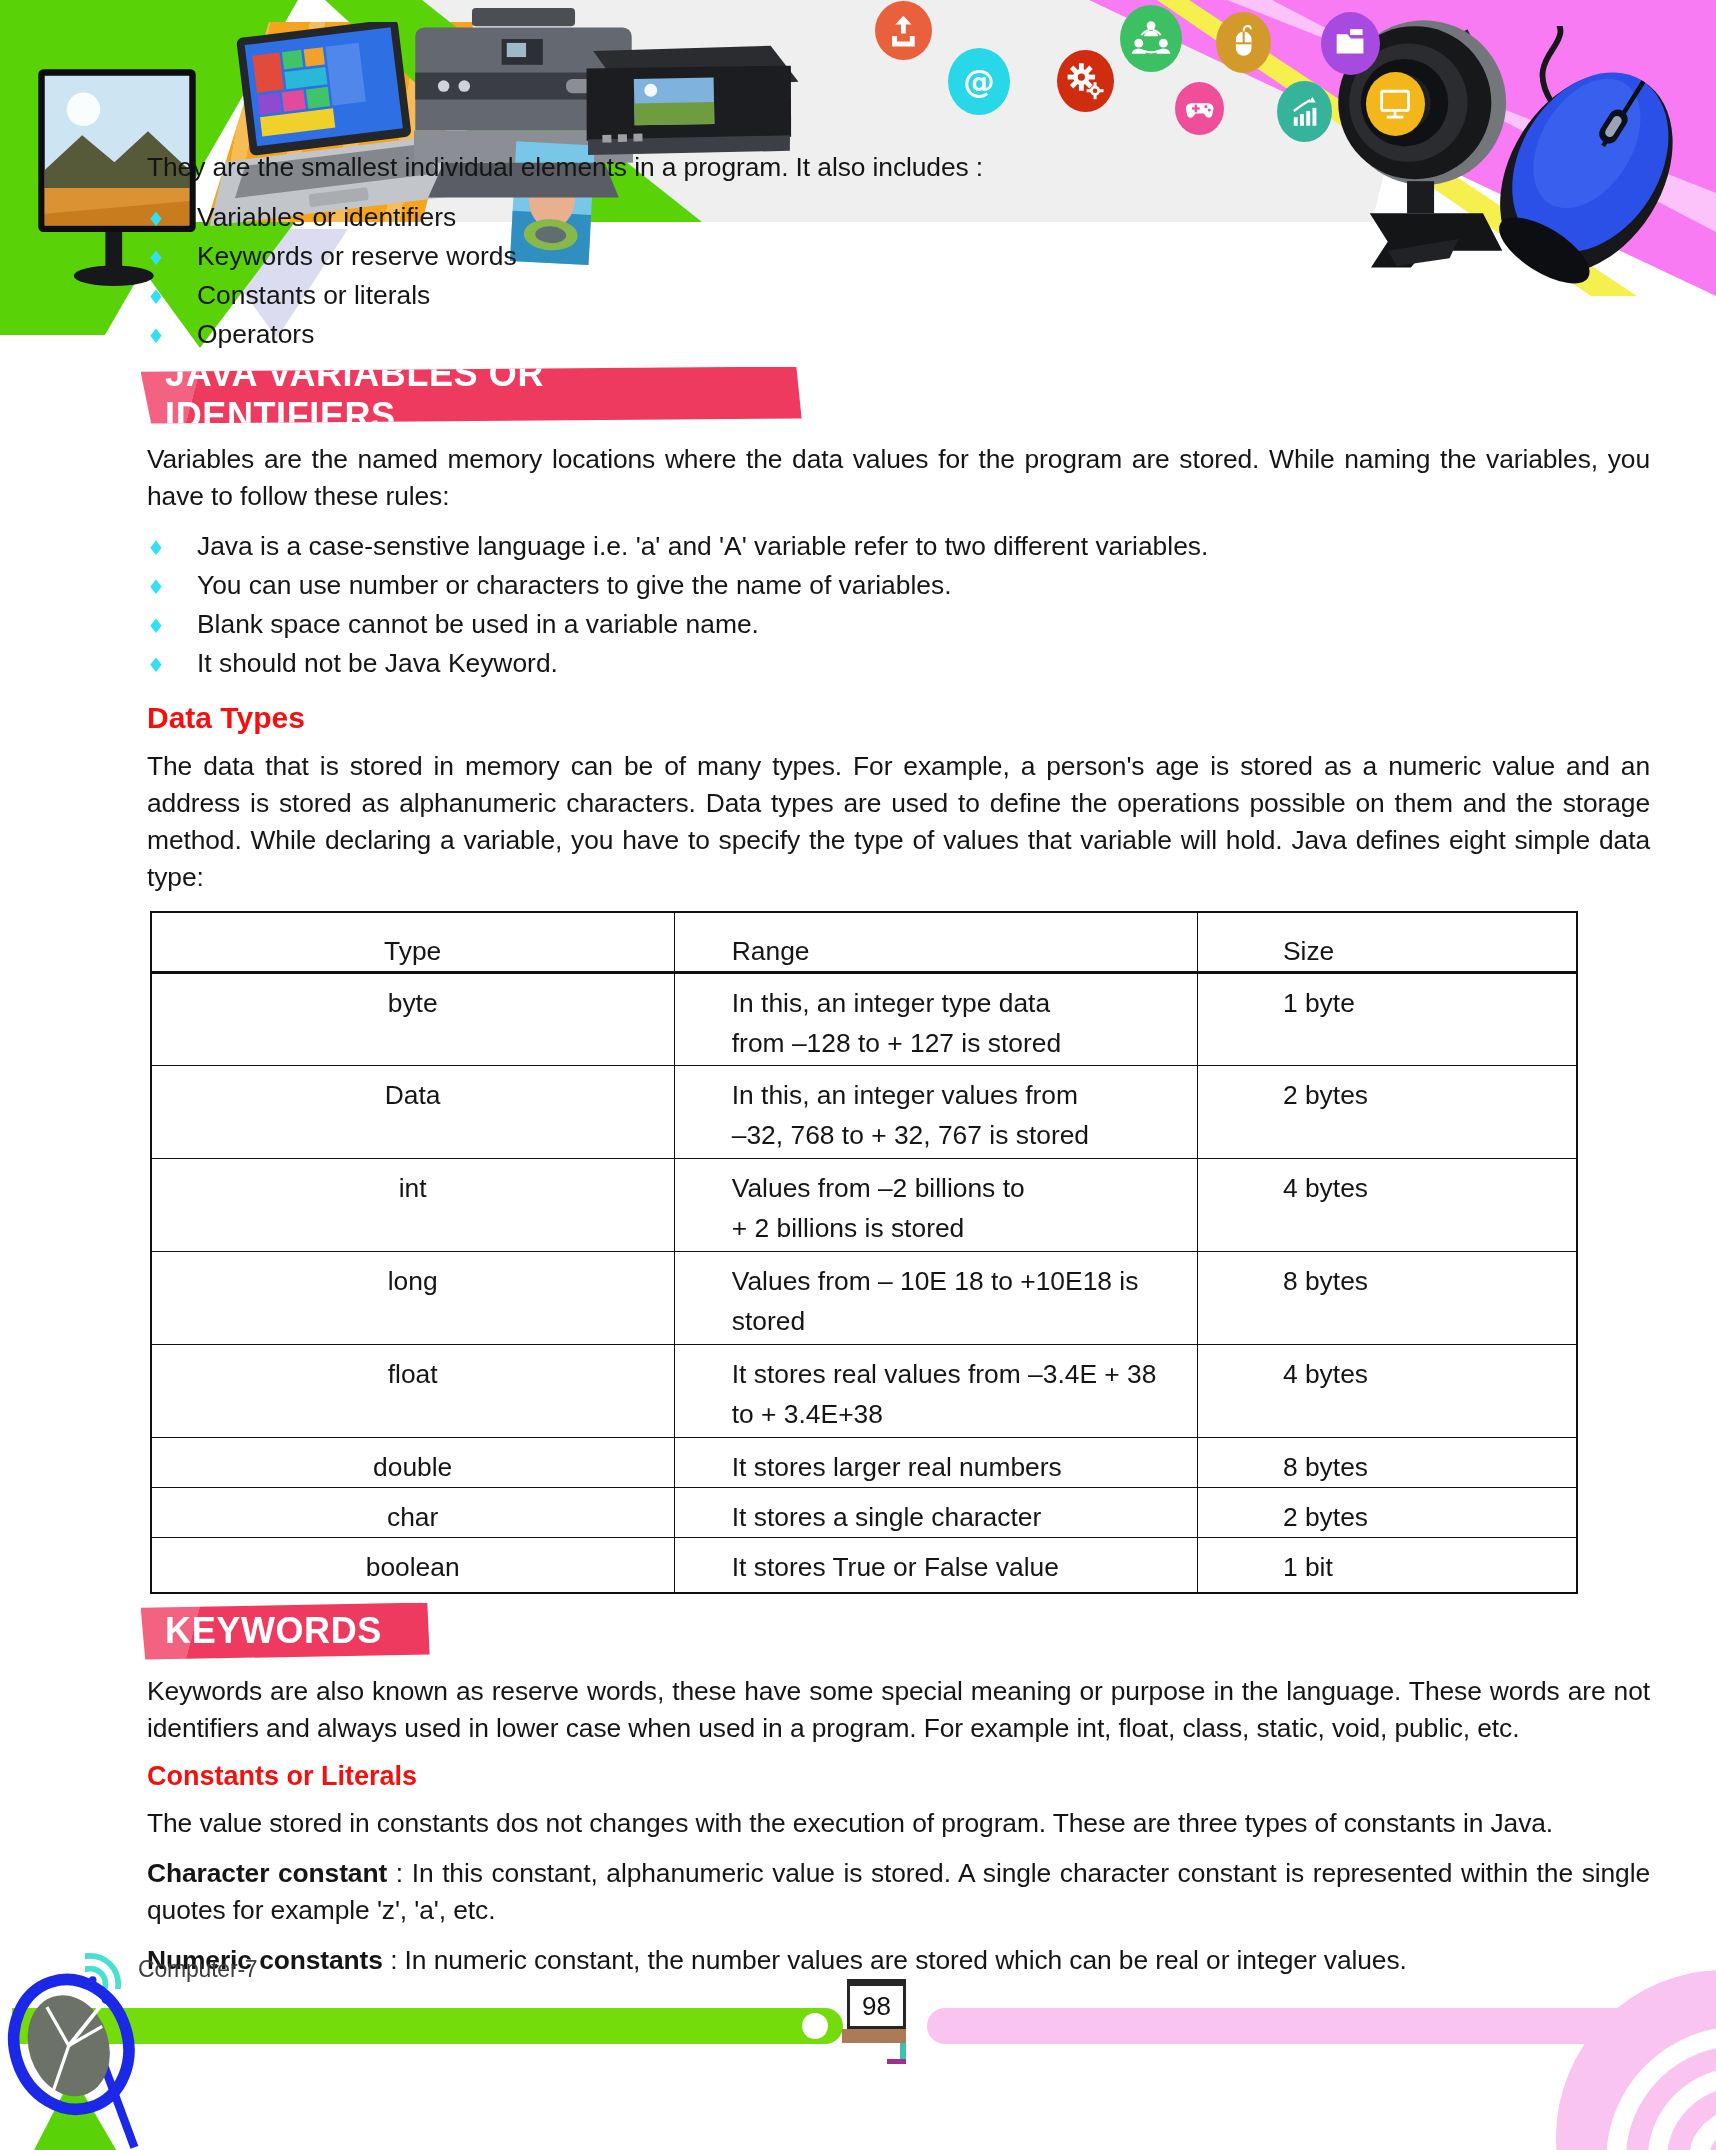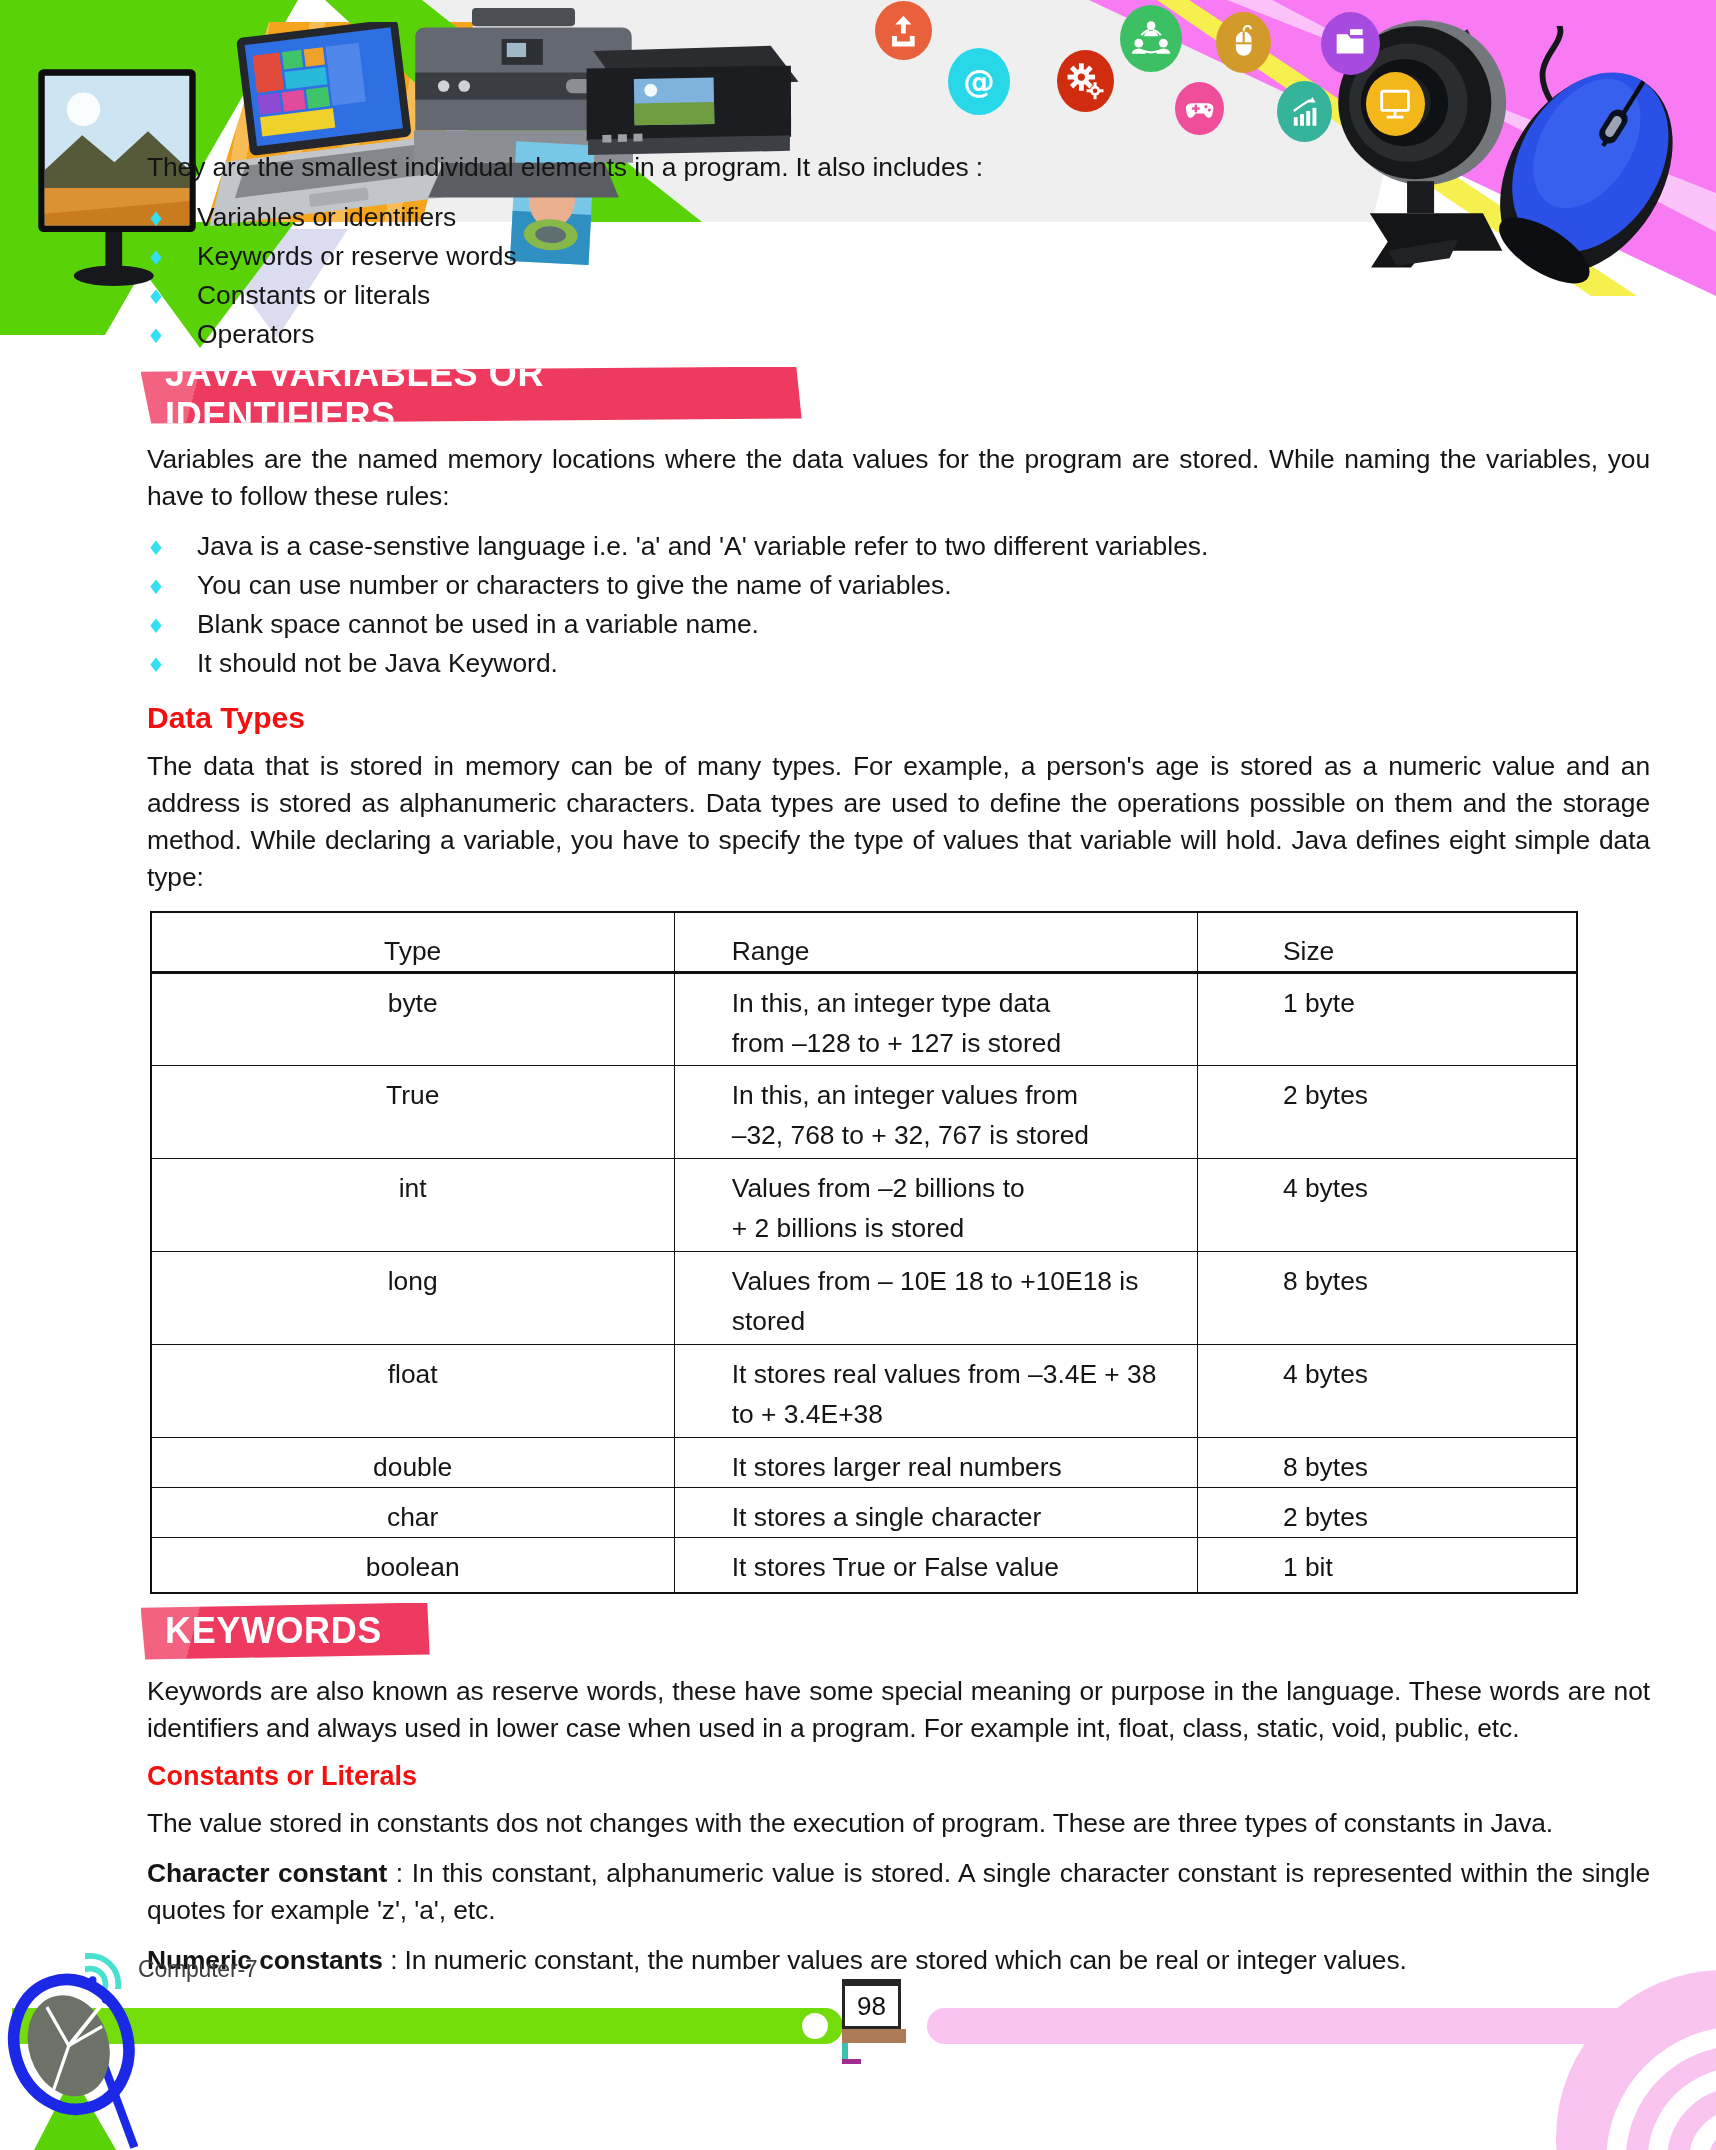--- a/index.html
+++ b/index.html
@@ -60,21 +60,21 @@
   tr.short{height:46px;}
   tr.short2{height:55px;}
   .rline{display:block;}
   
   .footer-art{position:absolute;left:12px;top:1933px;width:1464px;height:218px;}
   .green-bar{position:absolute;left:0;top:75px;width:831px;height:36px;background:#74dc0a;border-radius:0 18px 18px 0;}
   .pink-bar{position:absolute;left:915px;top:75px;width:802px;height:36px;background:#fac4f1;border-radius:18px 0 0 18px;}
   .bar-dot{position:absolute;width:26px;height:26px;border-radius:50%;background:#fff;top:80px;}
   .dot-green{left:790px;}
   .dot-pink{left:924px;}
-  .badge{position:absolute;left:830px;top:46px;width:64px;display:flex;flex-direction:column;align-items:flex-start;}
+  .badge{position:absolute;left:830px;top:46px;width:64px;display:flex;flex-direction:column;align-items:flex-end;}
   .badge .screen{width:53px;height:40px;background:#fff;border:3.2px solid #262626;border-top:7px solid #262626;
      display:flex;align-items:center;justify-content:center;font-size:26px;color:#111;}
   .badge .base{width:64px;height:14px;background:#ad7a58;}
   .badge .stand{width:6.4px;height:15.5px;background:#3cc1ae;}
   .badge .foot{width:19.3px;height:5.8px;background:#a12d90;}
   .book-label{position:absolute;left:126px;top:23px;font-size:23px;color:#3d3d3d;letter-spacing:-0.2px;}
   .wifi-small{position:absolute;left:73px;top:10.3px;width:46px;height:46px;overflow:hidden;}
   .dish{position:absolute;left:-5.2px;top:34px;width:175px;height:187px;}
   .pink-corner{position:absolute;left:1544px;top:37px;width:335px;height:335px;border-radius:50%;background:#fac4f1;}
   .pink-arcs{position:absolute;left:1564px;top:63px;width:155px;height:155px;overflow:hidden;}
@@ -346,21 +346,21 @@
     <tbody>
       <tr class="tall">
         <td class="c-type">byte</td>
         <td class="c-range">
             <span class="rline">In this, an integer type data</span>
             <span class="rline">from –128 to + 127 is stored</span>
           </td>
         <td class="c-size">1 byte</td>
       </tr>
       <tr class="tall">
-        <td class="c-type">True</td>
+        <td class="c-type">Data</td>
         <td class="c-range">
             <span class="rline">In this, an integer values from</span>
             <span class="rline">–32, 768 to + 32, 767 is stored</span>
           </td>
         <td class="c-size">2 bytes</td>
       </tr>
       <tr class="tall">
         <td class="c-type">int</td>
         <td class="c-range">
             <span class="rline">Values from –2 billions to</span>

